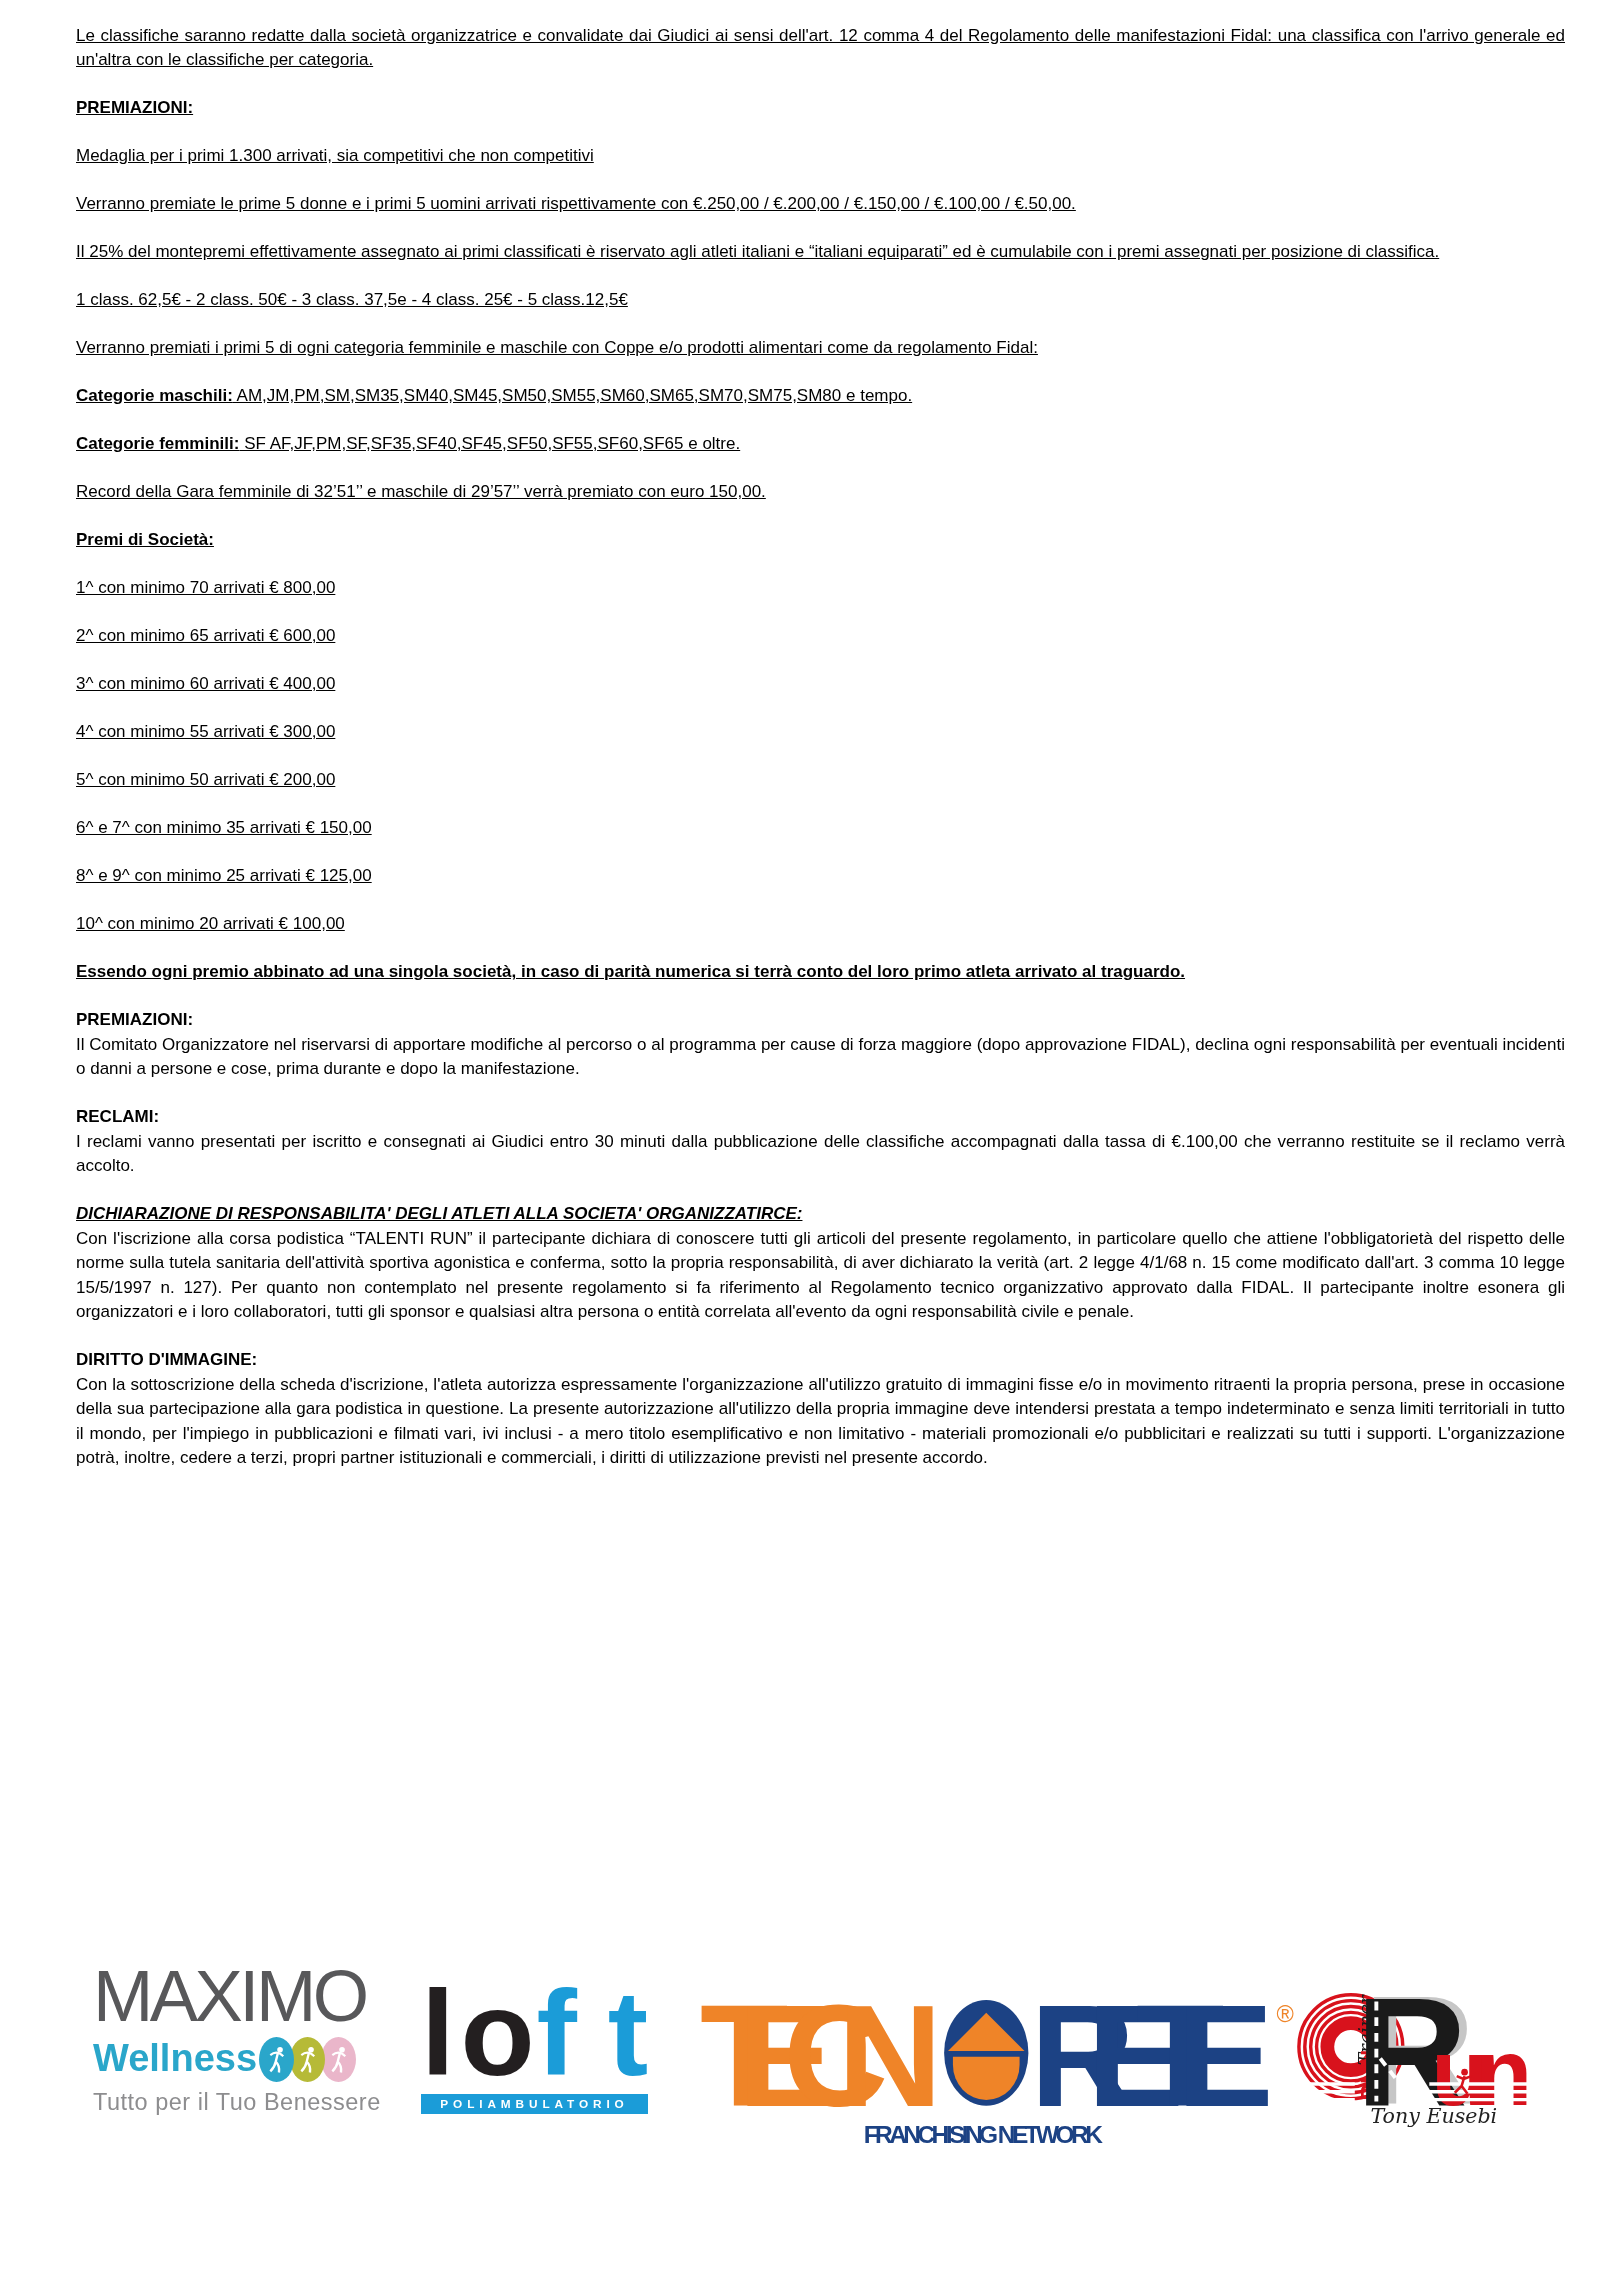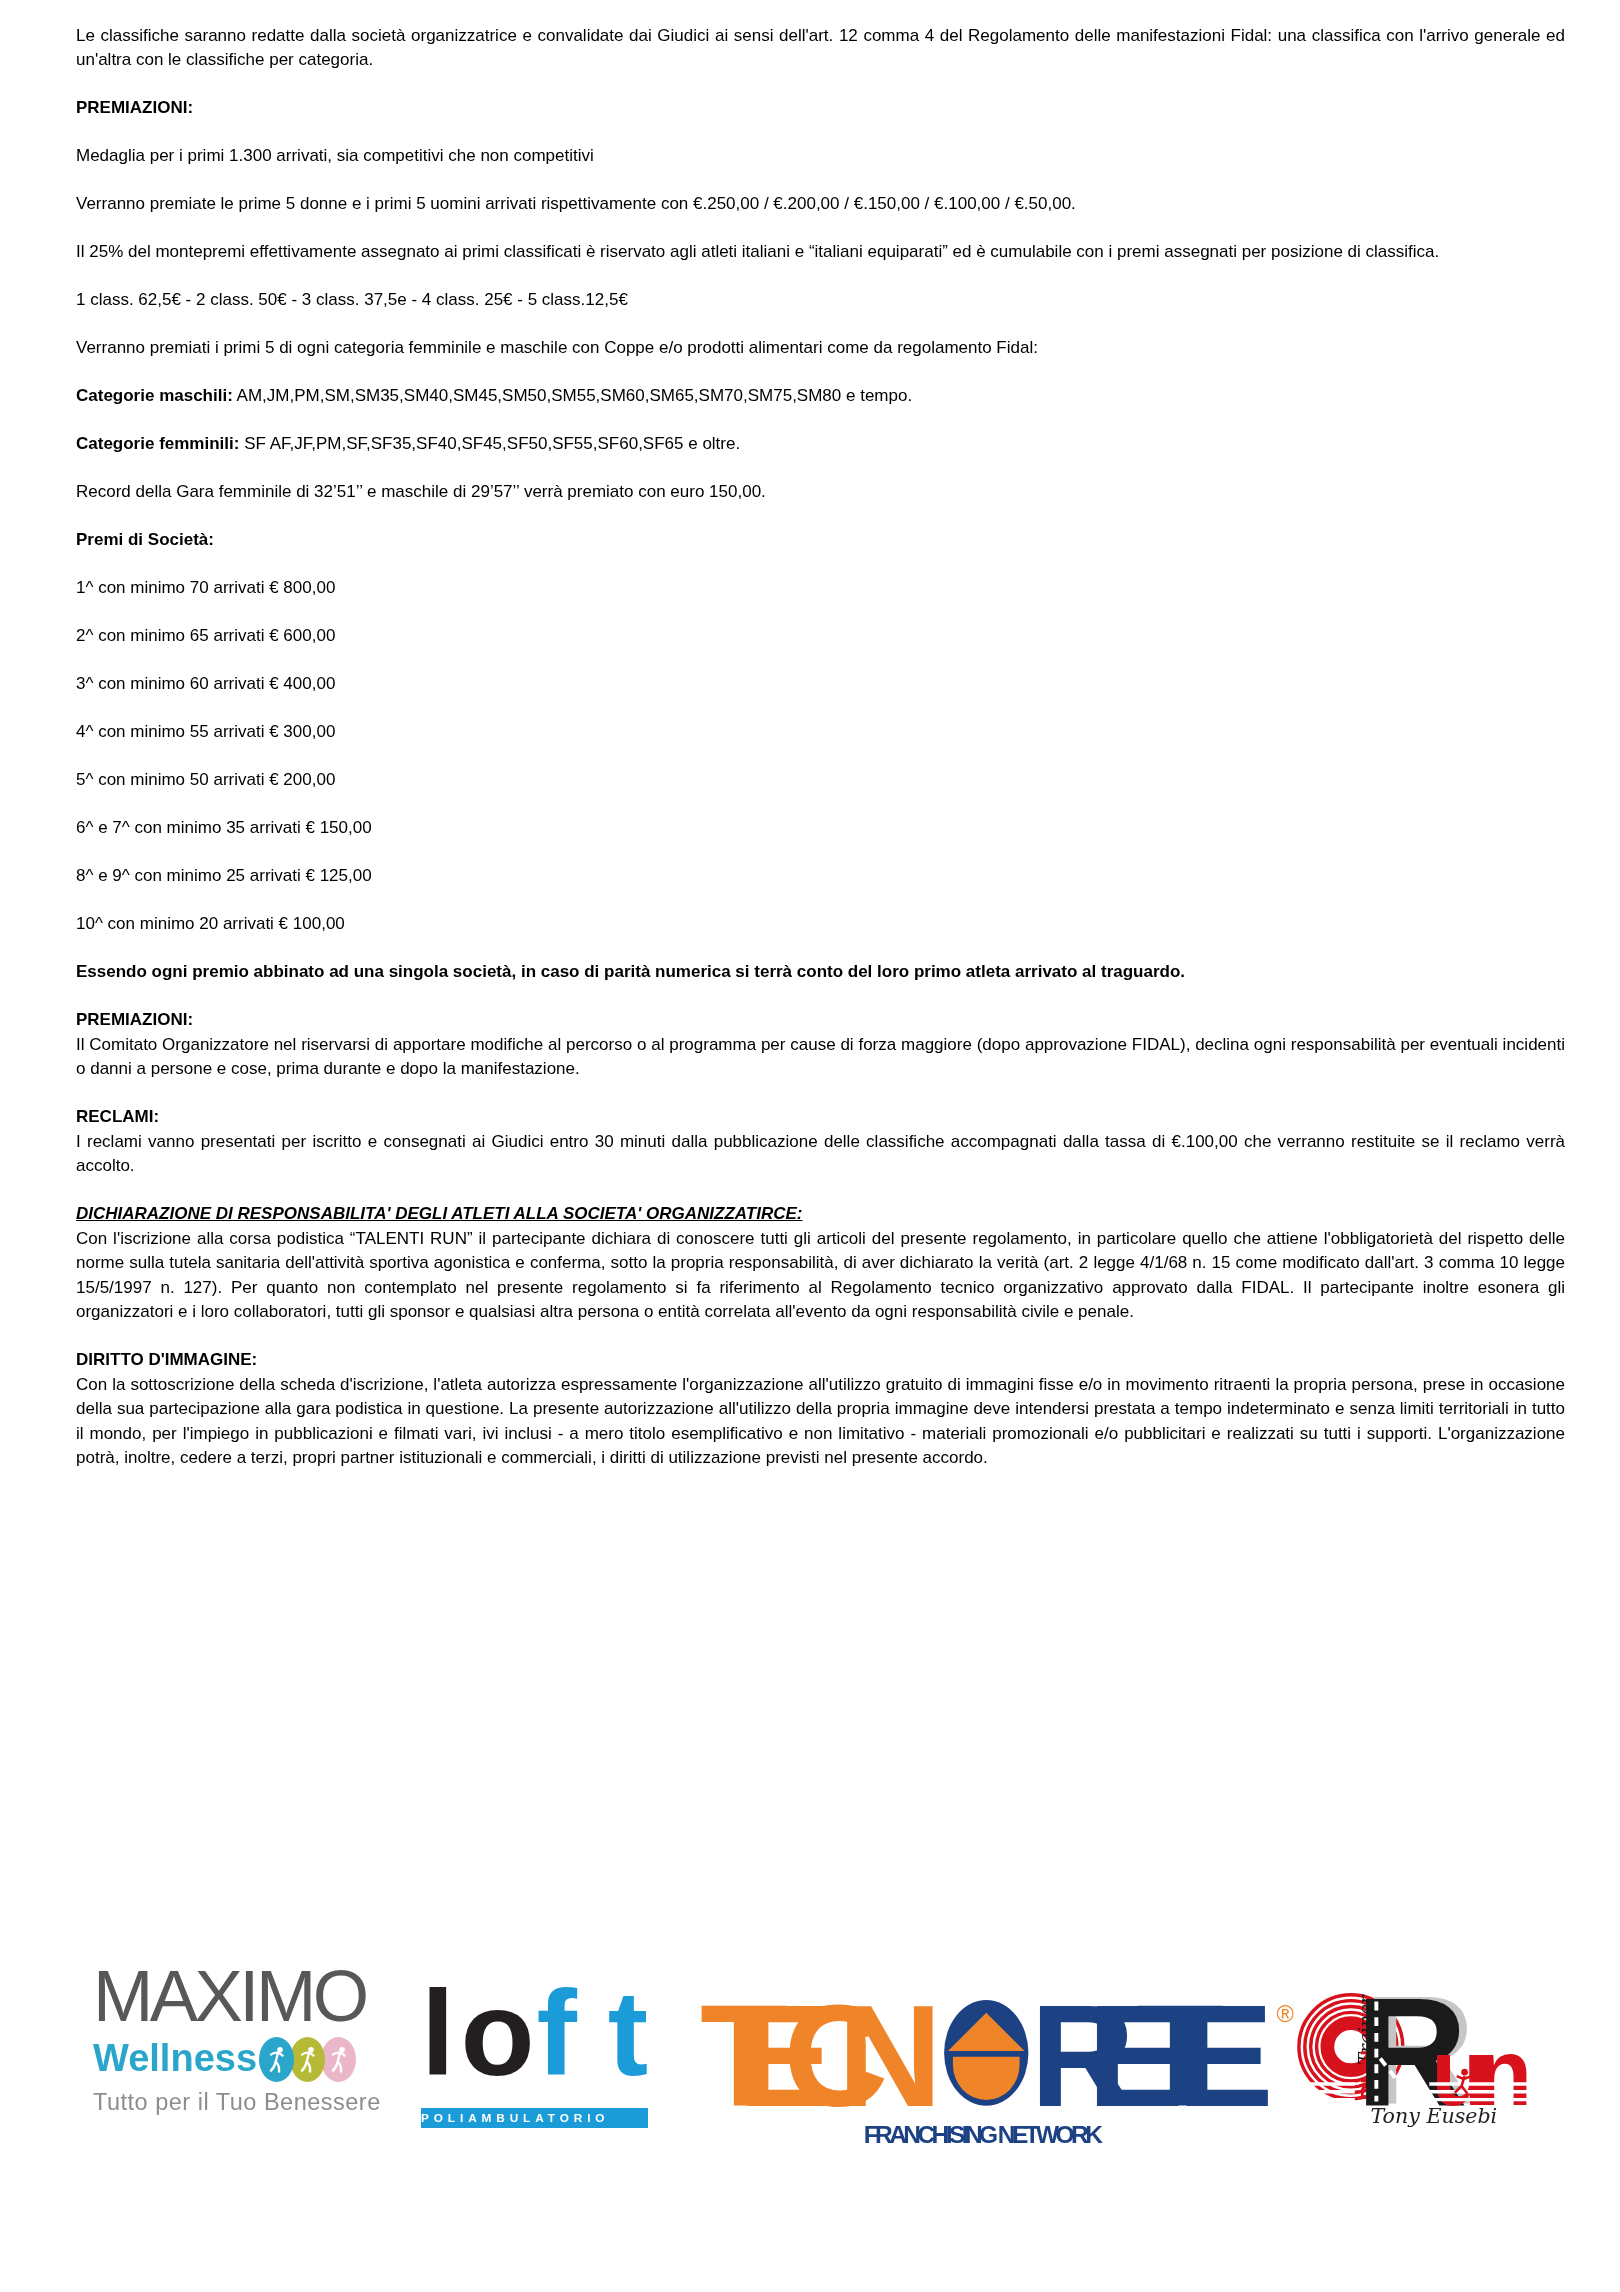--- a/index.html
+++ b/index.html
@@ -9,21 +9,21 @@
     background:#ffffff;
     font-family:"Liberation Sans", sans-serif;
     color:#000;
     overflow:hidden;
   }
   .content{
     padding:23.5px 55px 0 76px;
     font-size:17px;
     line-height:24.5px;
   }
-  .content p{margin:0 0 23.5px 0;}
+  .content p{margin:0 0 23.5px 0;text-decoration:underline;}
   .para{text-align:justify;}
   .bold{font-weight:bold;}
   .italic{font-style:italic;}
   .section{margin-bottom:23.5px;text-align:justify;}
   .sec-head{font-weight:bold;}
   .sec-head.italic{font-style:italic;text-decoration:underline;}
 
   
   .logo{position:absolute;}
 
@@ -43,22 +43,22 @@
   .mx-c.c1{background:#2aa6ca;z-index:3;}
   .mx-c.c2{background:#b6ba37;z-index:2;}
   .mx-c.c3{background:#eab6ca;z-index:1;}
   .mx-tag{
     margin-top:6.9px;font-size:23.5px;color:#8d8d8f;letter-spacing:0.5px;
   }
 
   
   .loft{left:421px;top:1978px;width:235px;}
   .loft-bar{
-    margin-top:22px;width:227px;height:19.6px;background:#1b9cd8;
-    display:flex;align-items:center;justify-content:flex-start;
+    margin-top:8px;width:227px;height:19.6px;background:#1b9cd8;
+    display:flex;align-items:center;justify-content:center;
   }
   .loft-bar span{
     color:#fff;font-size:11.8px;font-weight:bold;letter-spacing:4.9px;
   }
 
   
   .tecnorete{left:700px;top:2000px;width:598px;text-align:right;}
 
   
   .runlogo{left:1294px;top:1982px;width:250px;}

